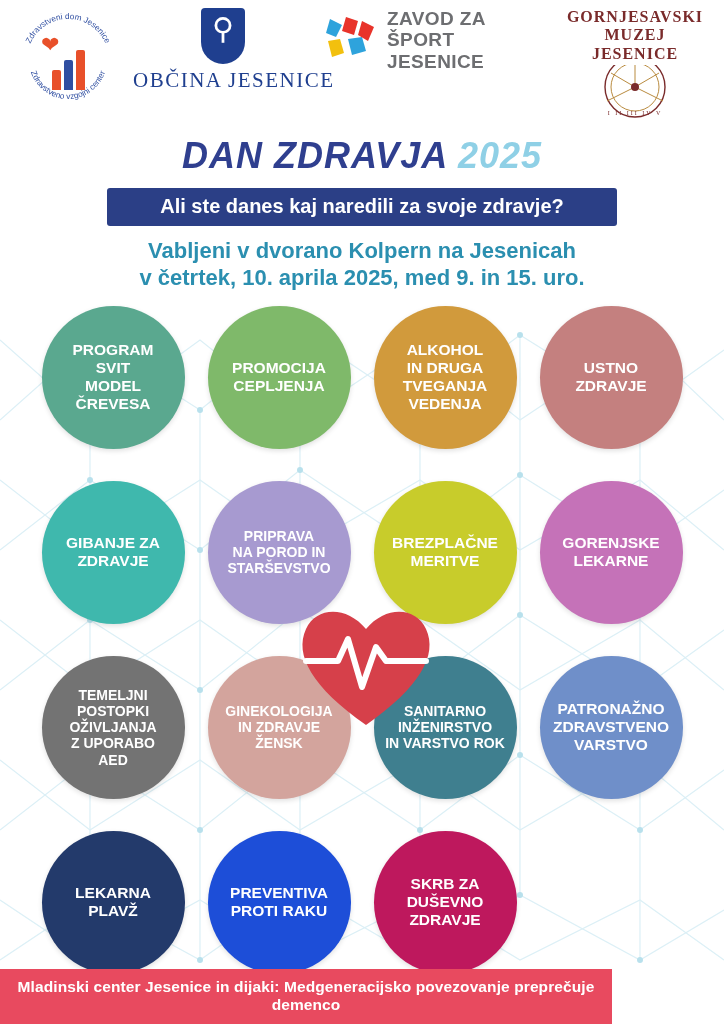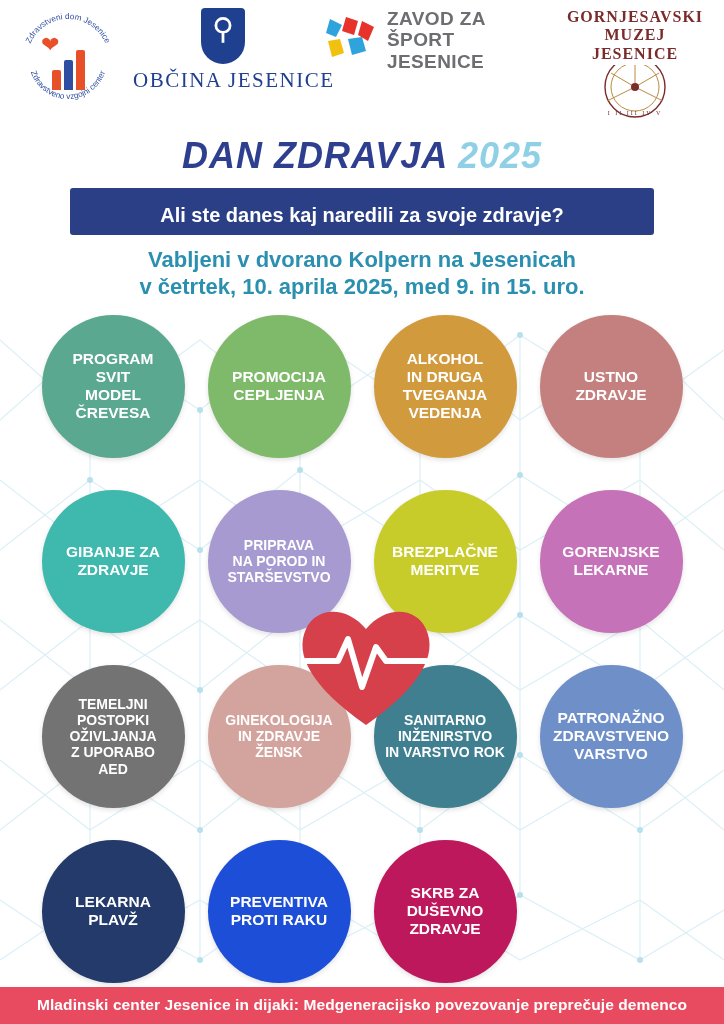--- a/index.html
+++ b/index.html
@@ -140,27 +140,27 @@
     line-height: 1;
     font-family: "Liberation Sans", sans-serif;
   }
   .title .t1 { color: #2f3f8f; }
   .title .t2 { color: #8fd0e6; }
 
   .subtitle-bar {
     position: relative;
     z-index: 5;
     margin: 14px auto 0 auto;
-    width: 584px;
+    width: 510px;
     background: #2b3f86;
     color: #ffffff;
     text-align: center;
     font-size: 20px;
     font-weight: bold;
-    padding: 16px 0 8px 0;
+    padding: 7px 0 8px 0;
     border-radius: 3px;
   }
 
   .invite {
     position: relative;
     z-index: 5;
     text-align: center;
     color: #2b8fb0;
     font-size: 22px;
     font-weight: bold;
@@ -205,21 +205,21 @@
     top: 595px;
     width: 148px;
     height: 135px;
     pointer-events: none;
   }
 
   
   .footer {
     position: absolute;
     left: 0; bottom: 0;
-    width: 724px;
+    width: 612px;
     background: #e84a5f;
     color: #ffffff;
     text-align: center;
     font-size: 15.5px;
     font-weight: bold;
     padding: 9px 6px 10px 6px;
     z-index: 7;
     letter-spacing: 0.1px;
   }
 </style>

